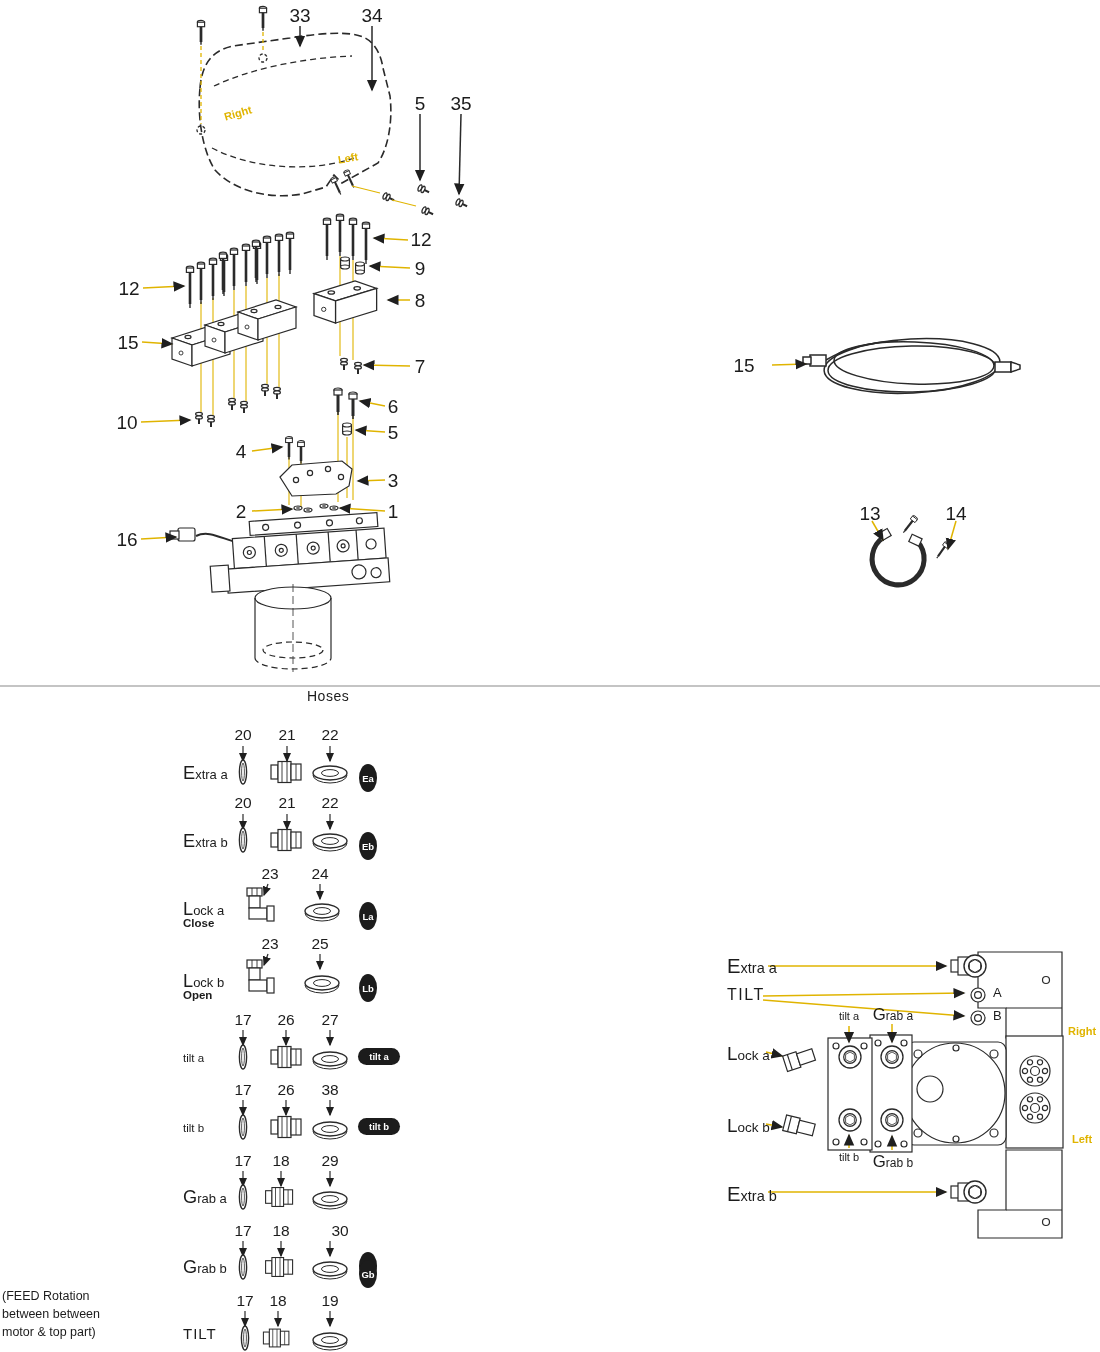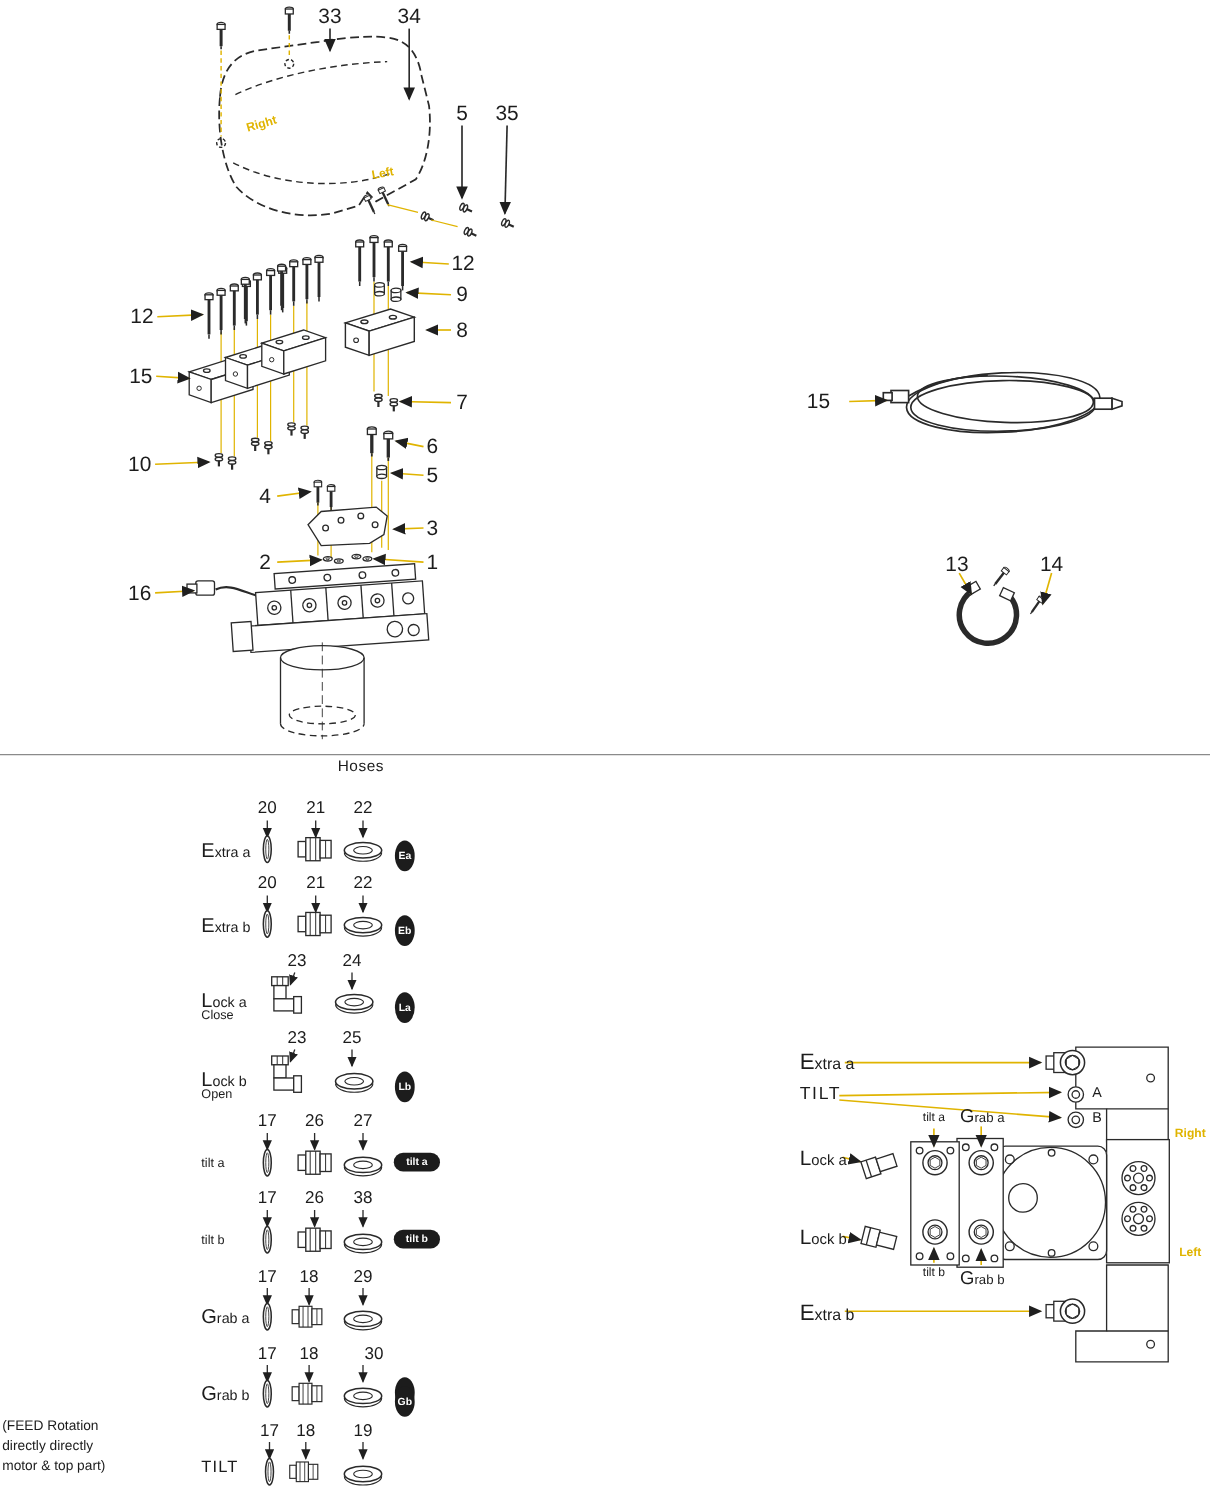--- a/index.html
+++ b/index.html
@@ -8,21 +8,21 @@
         font-family:"Liberation Sans",sans-serif;color:var(--ink);overflow:hidden;}
   .art{position:absolute;left:0;top:0;}
   .t{position:absolute;white-space:pre;color:var(--ink);line-height:1.05;}
   .num{font-size:19px;transform:translateX(-50%);}
   .pnum{font-size:15.5px;transform:translateX(-50%);}
   .yl{color:var(--accent);font-size:11px;font-weight:700;}
   .title{font-size:14px;letter-spacing:.5px;}
   .rowlab{font-size:13px;}
   .cap::first-letter{font-size:1.4em;}
   .rowlab-sm{font-size:11.5px;}
-  .rowsub{font-size:11.5px;}
+  .rowsub{font-size:11.5px;font-weight:bold;}
   .tiltlab{font-size:15px;letter-spacing:1px;}
   .note{font-size:12.5px;}
   .badge{position:absolute;width:18px;height:28px;border-radius:50%;background:var(--ink);
          color:#fff;font-size:9.5px;font-weight:700;display:flex;align-items:center;
          justify-content:center;}
   .badge-pill{width:42px;height:17px;border-radius:9px;}
   .mlab{font-size:14.5px;}
   .mlab2{font-size:13.5px;}
   .mlab-sm{font-size:11px;}
   .mlab-xs{font-size:12px;}
@@ -500,21 +500,21 @@
 <span class="badge" style="left:359px;top:764px">Ea</span>
 <span class="badge" style="left:359px;top:832px">Eb</span>
 <span class="badge" style="left:359px;top:902px">La</span>
 <span class="badge" style="left:359px;top:974px">Lb</span>
 <span class="badge badge-pill" style="left:358px;top:1048px">tilt a</span>
 <span class="badge badge-pill" style="left:358px;top:1118px">tilt b</span>
 <span class="badge" style="left:359px;top:1252px">Ga</span>
 <span class="badge" style="left:359px;top:1260px">Gb</span>
 
 <span class="t note" style="left:2px;top:1290px">(FEED Rotation</span>
-<span class="t note" style="left:2px;top:1308px">directly directly</span>
+<span class="t note" style="left:2px;top:1308px">between between</span>
 <span class="t note" style="left:2px;top:1326px">motor &amp; top part)</span>
 
 <span class="t mlab cap" style="left:727px;top:956px">Extra a</span>
 <span class="t mtilt" style="left:727px;top:987px">TILT</span>
 <span class="t mport" style="left:993px;top:986px">A</span>
 <span class="t mport" style="left:993px;top:1009px">B</span>
 <span class="t mlab-sm cen" style="left:849px;top:1011px">tilt a</span>
 <span class="t mlab-xs cap cen" style="left:893px;top:1006px">Grab a</span>
 <span class="t mlab2 cap" style="left:727px;top:1044px">Lock a</span>
 <span class="t mlab2 cap" style="left:727px;top:1116px">Lock b</span>

